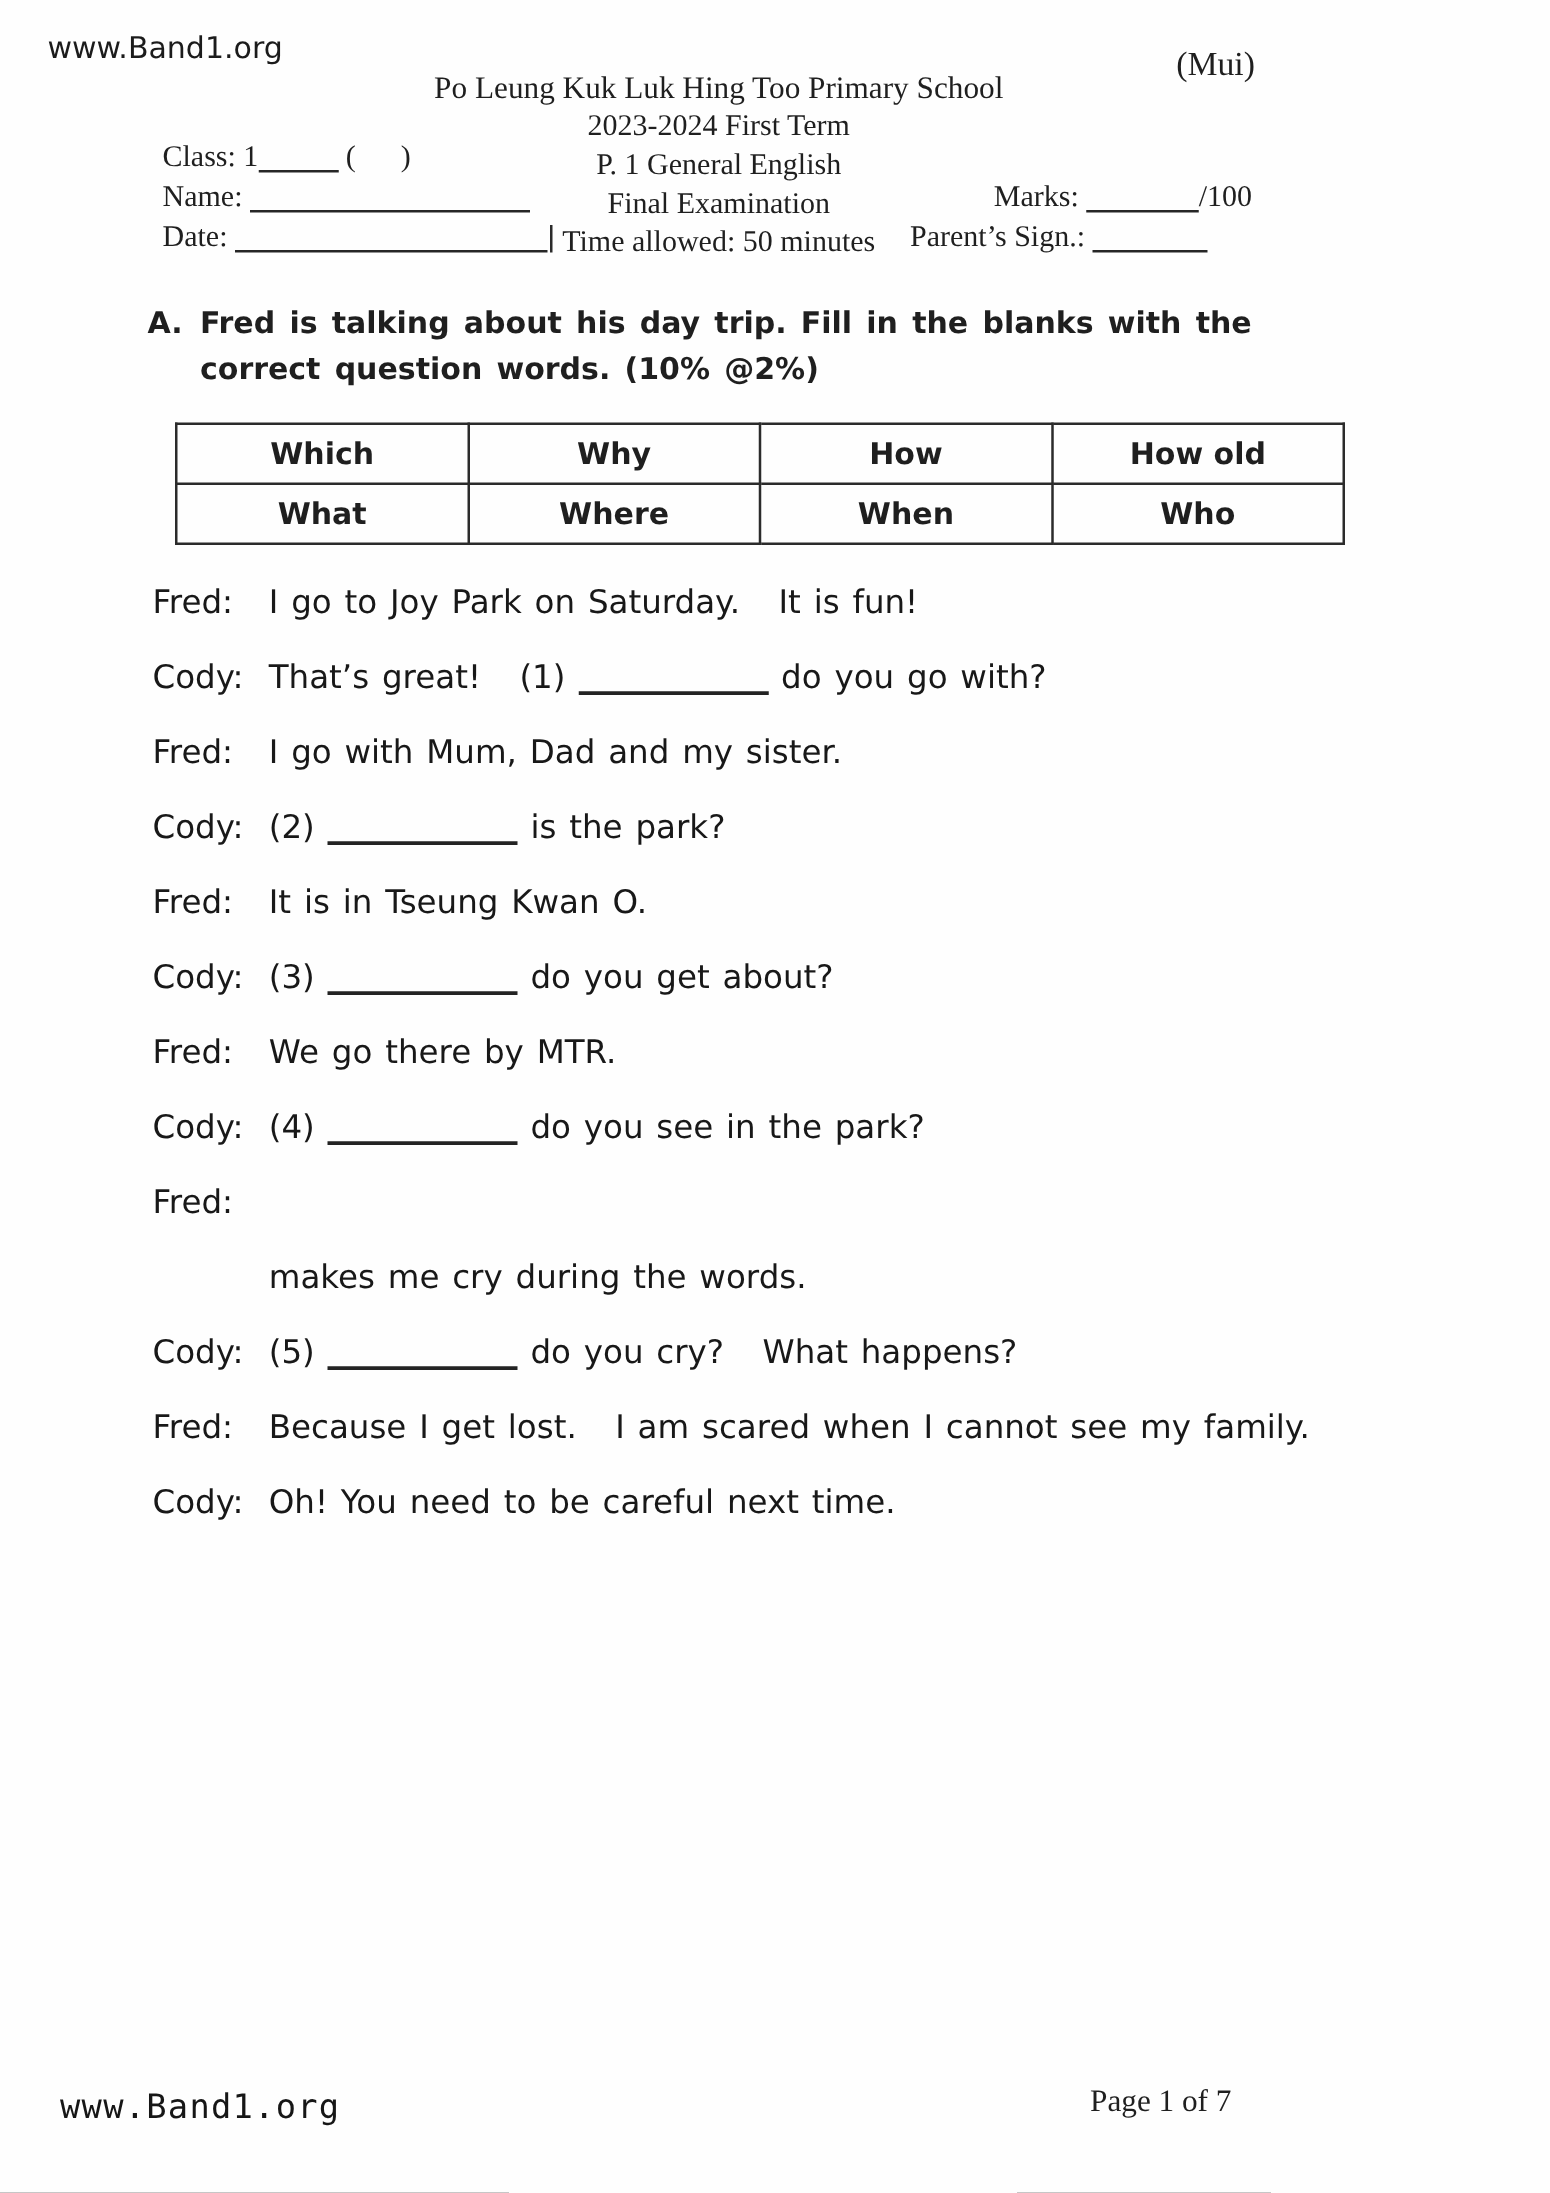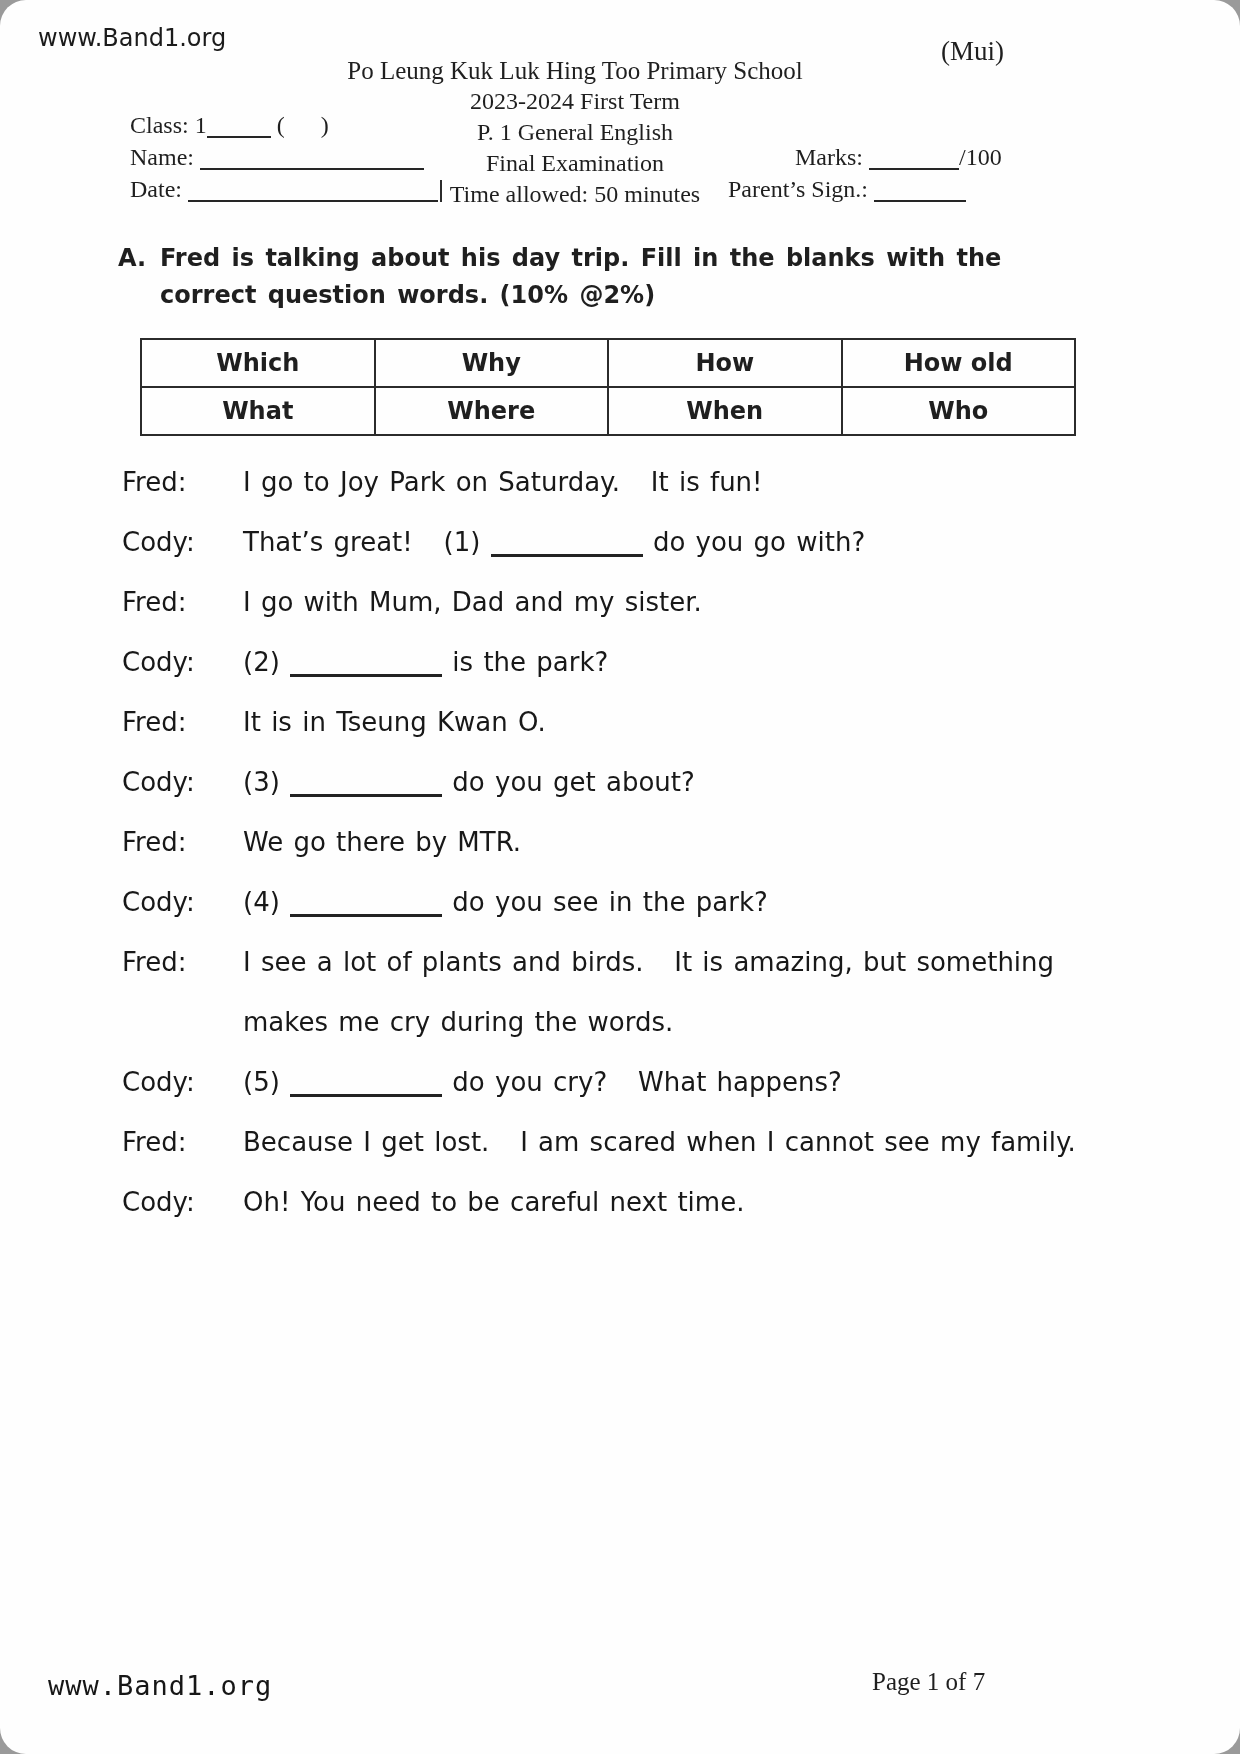--- a/index.html
+++ b/index.html
@@ -4,21 +4,20 @@
 <style>
   html,body { margin:0; padding:0; background:#9a9a9a; }
   .page {
     position:relative;
     width:1240px; height:1754px;
     margin:0 auto;
     background:#fefefe;
     color:#1f1f1f;
     overflow:hidden;
     font-family:"Liberation Serif", serif;
-    border-radius:26px;
   }
 
   
   .wm-top {
     position:absolute; left:38px; top:24px;
     font-family:"DejaVu Sans", sans-serif;
     font-size:24px; color:#1b1b1b;
   }
   .mui {
     position:absolute; left:941px; top:36px;
@@ -92,21 +91,21 @@
     width:25%;
   }
 
   
   .dialogue {
     position:absolute; left:122px; top:452px; width:1075px;
     font-family:"DejaVu Sans", sans-serif;
     font-size:26px; word-spacing:2px; line-height:60px;
     color:#181818;
   }
-  .dline { display:flex;gap:28px; }
+  .dline { display:flex; }
   .speaker { width:93px; flex-shrink:0; }
   .dtext { flex:1; }
   .seg { white-space:pre-wrap; }
   .blank {
     display:inline-block; width:152px;
     border-bottom:3px solid #232323;
     height:0.8em; vertical-align:-6px;
   }
 </style>
 </head>
@@ -188,21 +187,21 @@
       <div class="dline">
         <span class="speaker">Fred:</span>
         <span class="dtext"><span class="seg">We go there by MTR.</span></span>
       </div>
       <div class="dline">
         <span class="speaker">Cody:</span>
         <span class="dtext"><span class="seg">(4) </span><span class="blank"></span><span class="seg"> do you see in the park?</span></span>
       </div>
       <div class="dline">
         <span class="speaker">Fred:</span>
-        <span class="dtext"><span class="seg">I see a lot of plants and birds.   It is amazing, but something</span><br><span class="seg">makes me cry during the words.</span></span>
+        <span class="dtext"><br><span class="seg">makes me cry during the words.</span></span>
       </div>
       <div class="dline">
         <span class="speaker">Cody:</span>
         <span class="dtext"><span class="seg">(5) </span><span class="blank"></span><span class="seg"> do you cry?   What happens?</span></span>
       </div>
       <div class="dline">
         <span class="speaker">Fred:</span>
         <span class="dtext"><span class="seg">Because I get lost.   I am scared when I cannot see my family.</span></span>
       </div>
       <div class="dline">

